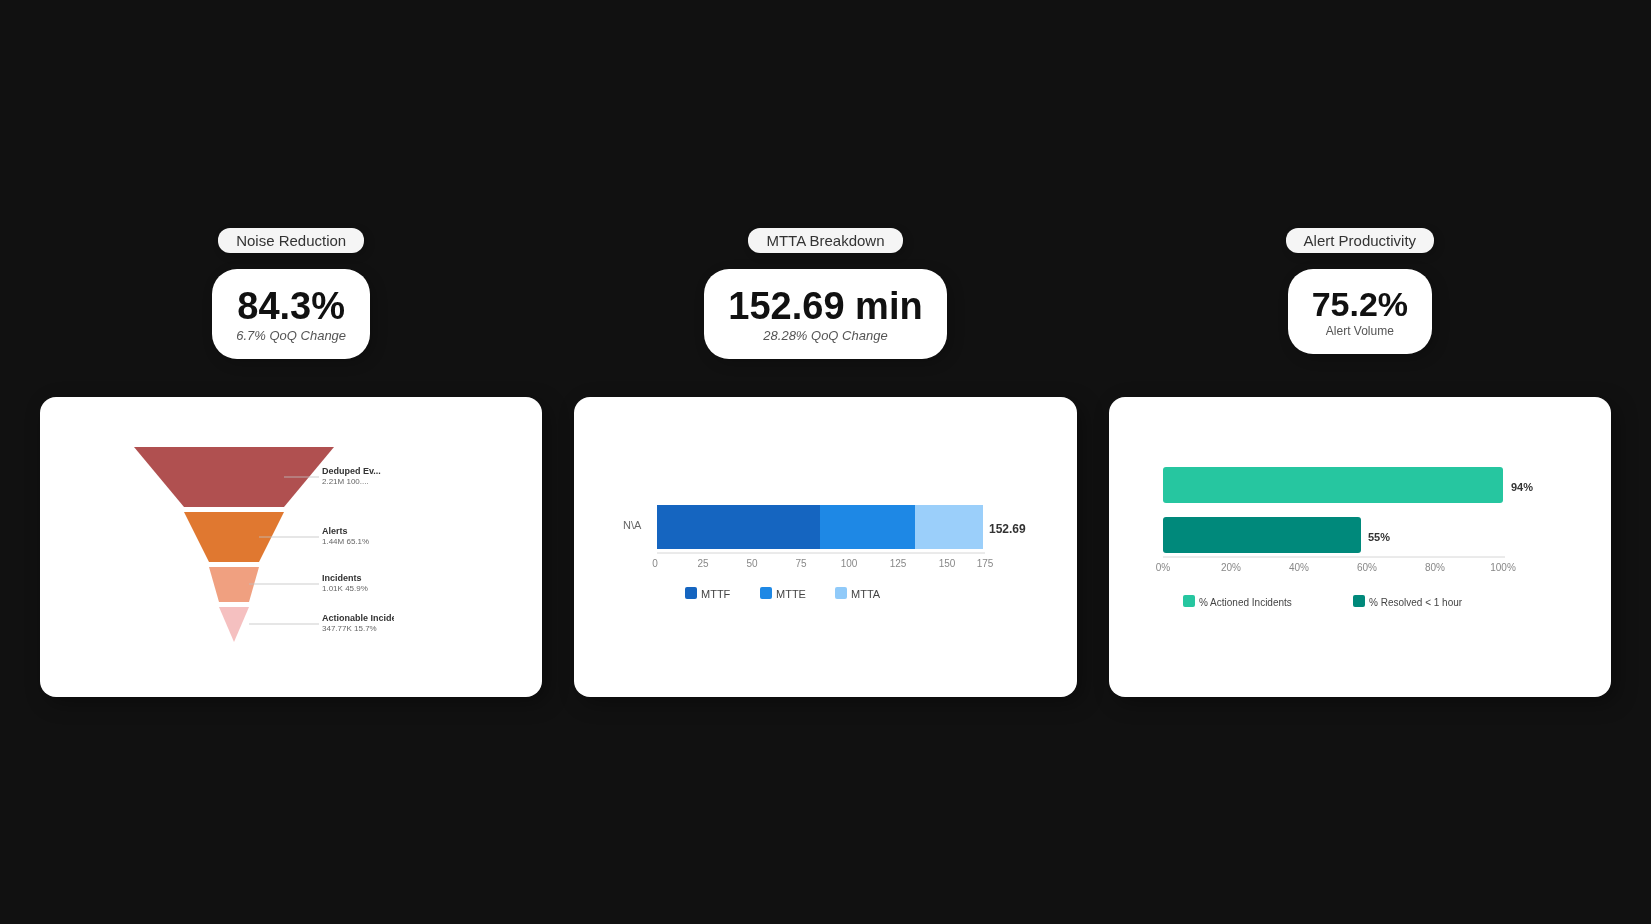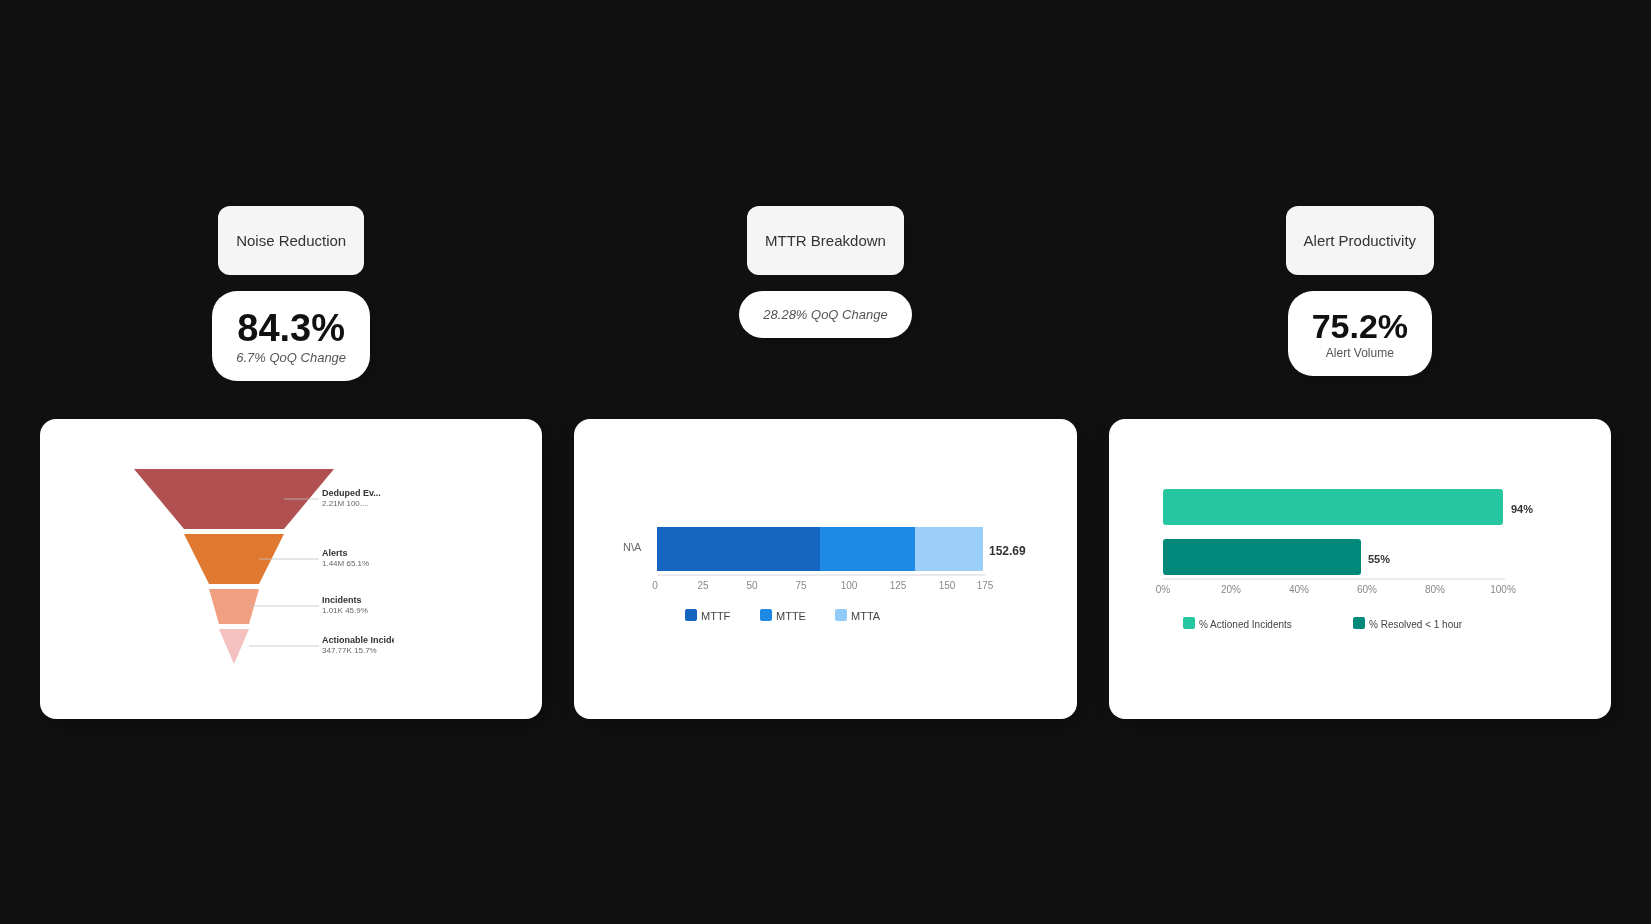--- a/index.html
+++ b/index.html
@@ -35,21 +35,21 @@
     }
     .stat-change {
       font-size: 13px;
       color: #555;
       text-align: center;
       font-style: italic;
     }
     .stat-label-box {
       background: #f5f5f5;
       border-radius: 12px;
-      padding: 26px 18px;
+      padding: 4px 18px;
       box-shadow: 3px 3px 8px rgba(0,0,0,0.18);
       text-align: center;
       font-size: 15px;
       color: #333;
       margin-bottom: 6px;
     }
     .stat-value-box {
       background: #fff;
       border-radius: 25px;
       box-shadow: 4px 4px 14px rgba(0,0,0,0.22);
@@ -132,23 +132,24 @@
       <span>Noise Reduction</span>
     </div>
     <div class="stat-value-box">
       <div class="stat-value">84.3%</div>
       <div class="stat-change">6.7% QoQ Change</div>
     </div>
   </div>
 
   <div class="top-cell">
     <div class="stat-label-box">
-      <span>MTTR Breakdown</span>
+      <span>MTTA Breakdown</span>
     </div>
     <div class="stat-value-box">
+      <div class="stat-value">152.69 min</div>
       <div class="stat-change">28.28% QoQ Change</div>
     </div>
   </div>
 
   <div class="top-cell">
     <div class="stat-label-box">
       <span>Alert Productivity</span>
     </div>
     <div class="stat-value-box">
       <div class="dual-values">

